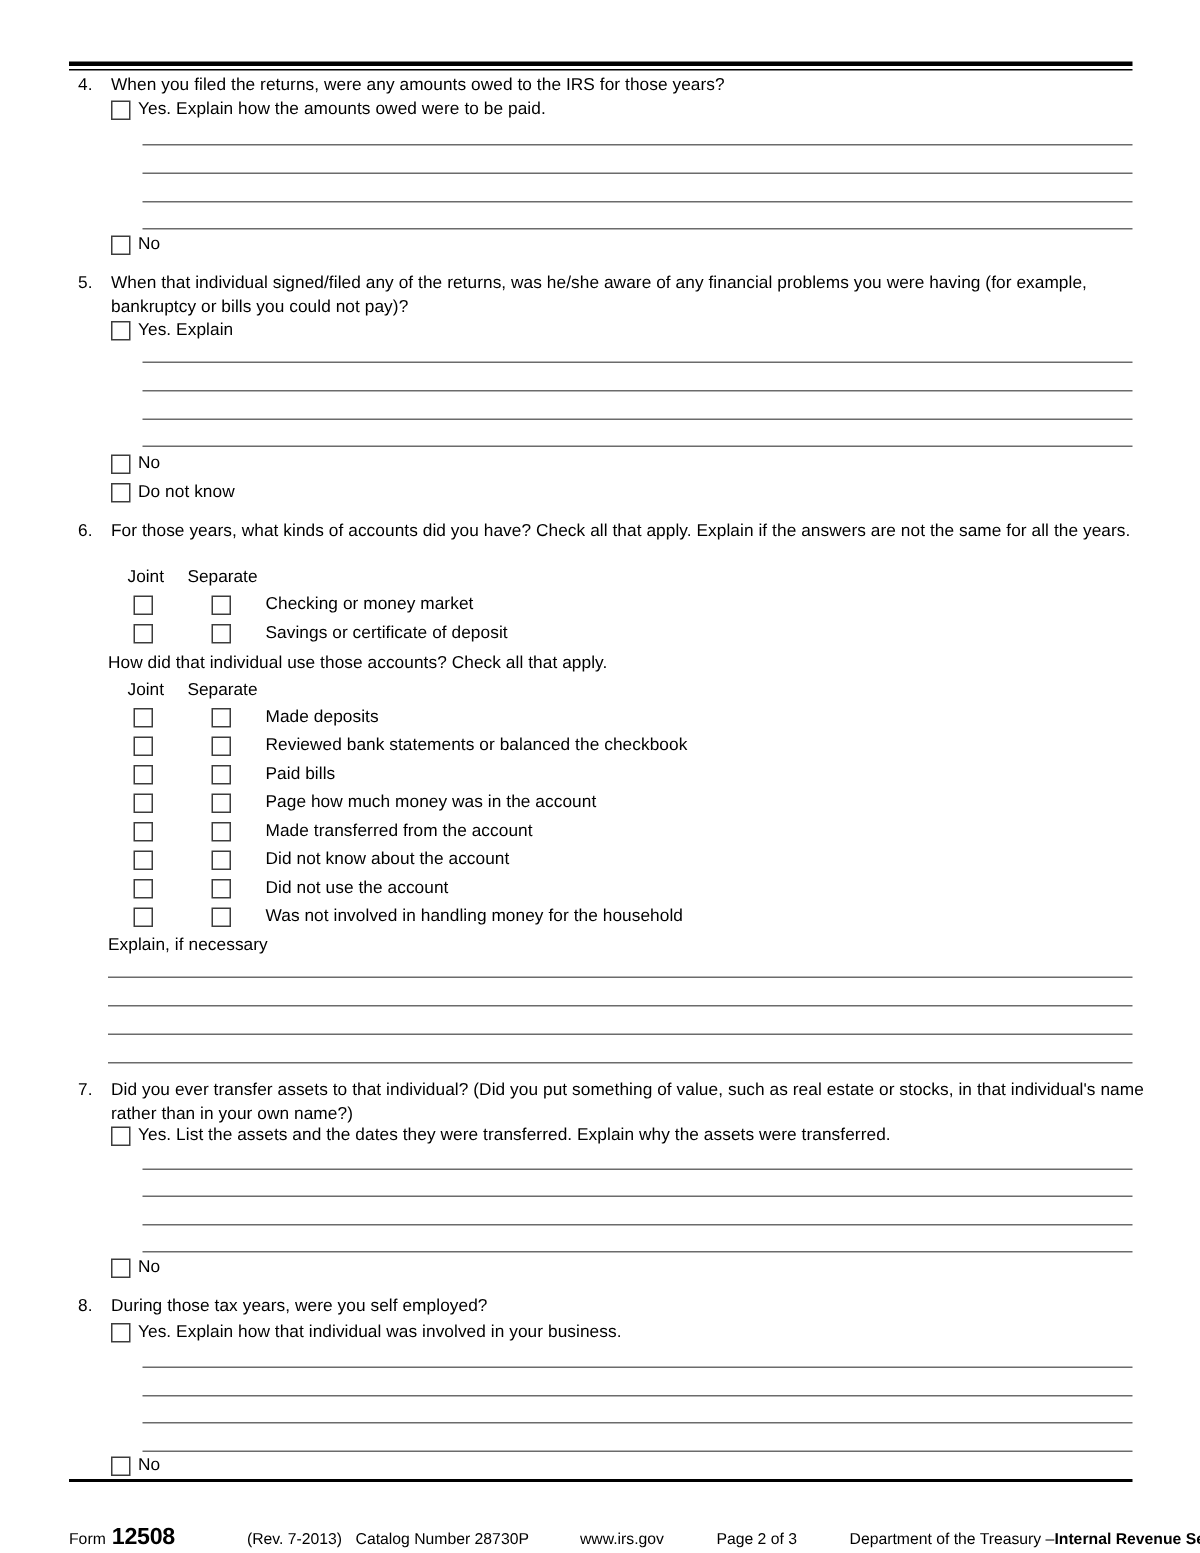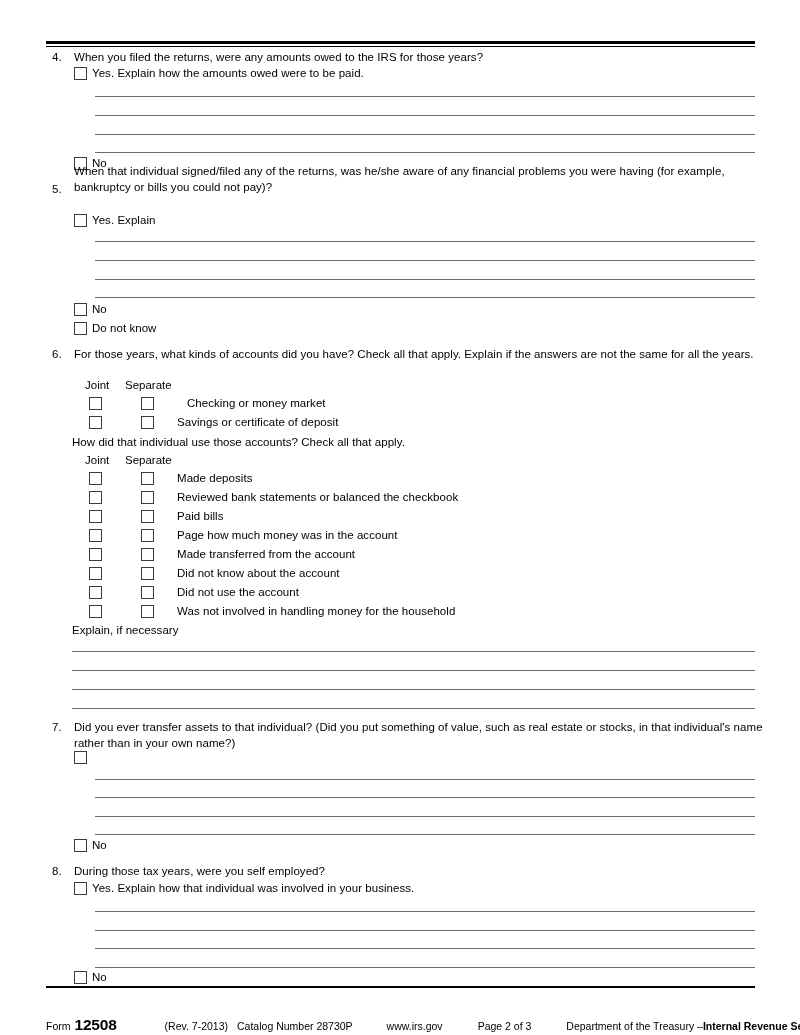--- a/index.html
+++ b/index.html
@@ -142,21 +142,21 @@
 
   <div class="wline" style="left:95px; top:96px; width:660px;"></div>
   <div class="wline" style="left:95px; top:115px; width:660px;"></div>
   <div class="wline" style="left:95px; top:134px; width:660px;"></div>
   <div class="wline" style="left:95px; top:152px; width:660px;"></div>
 
   <div class="cb" style="left:74px; top:157px;"></div>
   <div class="cb-label" style="left:92px; top:157px;">No</div>
 
   <div class="qnum" style="left:52px; top:182px;">5.</div>
-  <div class="qtext" style="left:74px; top:164px; width:690px;">When that individual signed/filed any of the returns, was he/she aware of any financial problems you were having (for example, bankruptcy or bills you could not pay)?</div>
+  <div class="qtext" style="left:74px; top:182px; width:690px;">When that individual signed/filed any of the returns, was he/she aware of any financial problems you were having (for example, bankruptcy or bills you could not pay)?</div>
 
   <div class="cb" style="left:74px; top:214px;"></div>
   <div class="cb-label" style="left:92px; top:214px;">Yes. Explain</div>
 
   <div class="wline" style="left:95px; top:241px; width:660px;"></div>
   <div class="wline" style="left:95px; top:260px; width:660px;"></div>
   <div class="wline" style="left:95px; top:279px; width:660px;"></div>
   <div class="wline" style="left:95px; top:297px; width:660px;"></div>
 
   <div class="cb" style="left:74px; top:303px;"></div>
@@ -166,21 +166,21 @@
   <div class="cb-label" style="left:92px; top:322px;">Do not know</div>
 
   <div class="qnum" style="left:52px; top:347px;">6.</div>
   <div class="qtext" style="left:74px; top:347px; width:690px;">For those years, what kinds of accounts did you have? Check all that apply. Explain if the answers are not the same for all the years.</div>
 
   <div class="colhead" style="left:85px; top:379px;">Joint</div>
   <div class="colhead" style="left:125px; top:379px;">Separate</div>
 
   <div class="cb" style="left:89px; top:397px;"></div>
   <div class="cb" style="left:141px; top:397px;"></div>
-  <div class="cb-label" style="left:177px; top:397px;margin-left:10px;">Checking or money market</div>
+  <div class="cb-label" style="left:177px; top:397px;">Checking or money market</div>
 
   <div class="cb" style="left:89px; top:416px;"></div>
   <div class="cb" style="left:141px; top:416px;"></div>
   <div class="cb-label" style="left:177px; top:416px;">Savings or certificate of deposit</div>
 
   <div class="plain" style="left:72px; top:435px;">How did that individual use those accounts? Check all that apply.</div>
 
   <div class="colhead" style="left:85px; top:454px;">Joint</div>
   <div class="colhead" style="left:125px; top:454px;">Separate</div>
 
@@ -220,20 +220,21 @@
 
   <div class="wline" style="left:72px; top:651px; width:683px;"></div>
   <div class="wline" style="left:72px; top:670px; width:683px;"></div>
   <div class="wline" style="left:72px; top:689px; width:683px;"></div>
   <div class="wline" style="left:72px; top:708px; width:683px;"></div>
 
   <div class="qnum" style="left:52px; top:720px;">7.</div>
   <div class="qtext" style="left:74px; top:720px; width:690px;">Did you ever transfer assets to that individual? (Did you put something of value, such as real estate or stocks, in that individual's name rather than in your own name?)</div>
 
   <div class="cb" style="left:74px; top:751px;"></div>
+  <div class="cb-label" style="left:92px; top:751px;">Yes. List the assets and the dates they were transferred. Explain why the assets were transferred.</div>
 
   <div class="wline" style="left:95px; top:779px; width:660px;"></div>
   <div class="wline" style="left:95px; top:797px; width:660px;"></div>
   <div class="wline" style="left:95px; top:816px; width:660px;"></div>
   <div class="wline" style="left:95px; top:834px; width:660px;"></div>
 
   <div class="cb" style="left:74px; top:839px;"></div>
   <div class="cb-label" style="left:92px; top:839px;">No</div>
 
   <div class="qnum" style="left:52px; top:864px;">8.</div>

